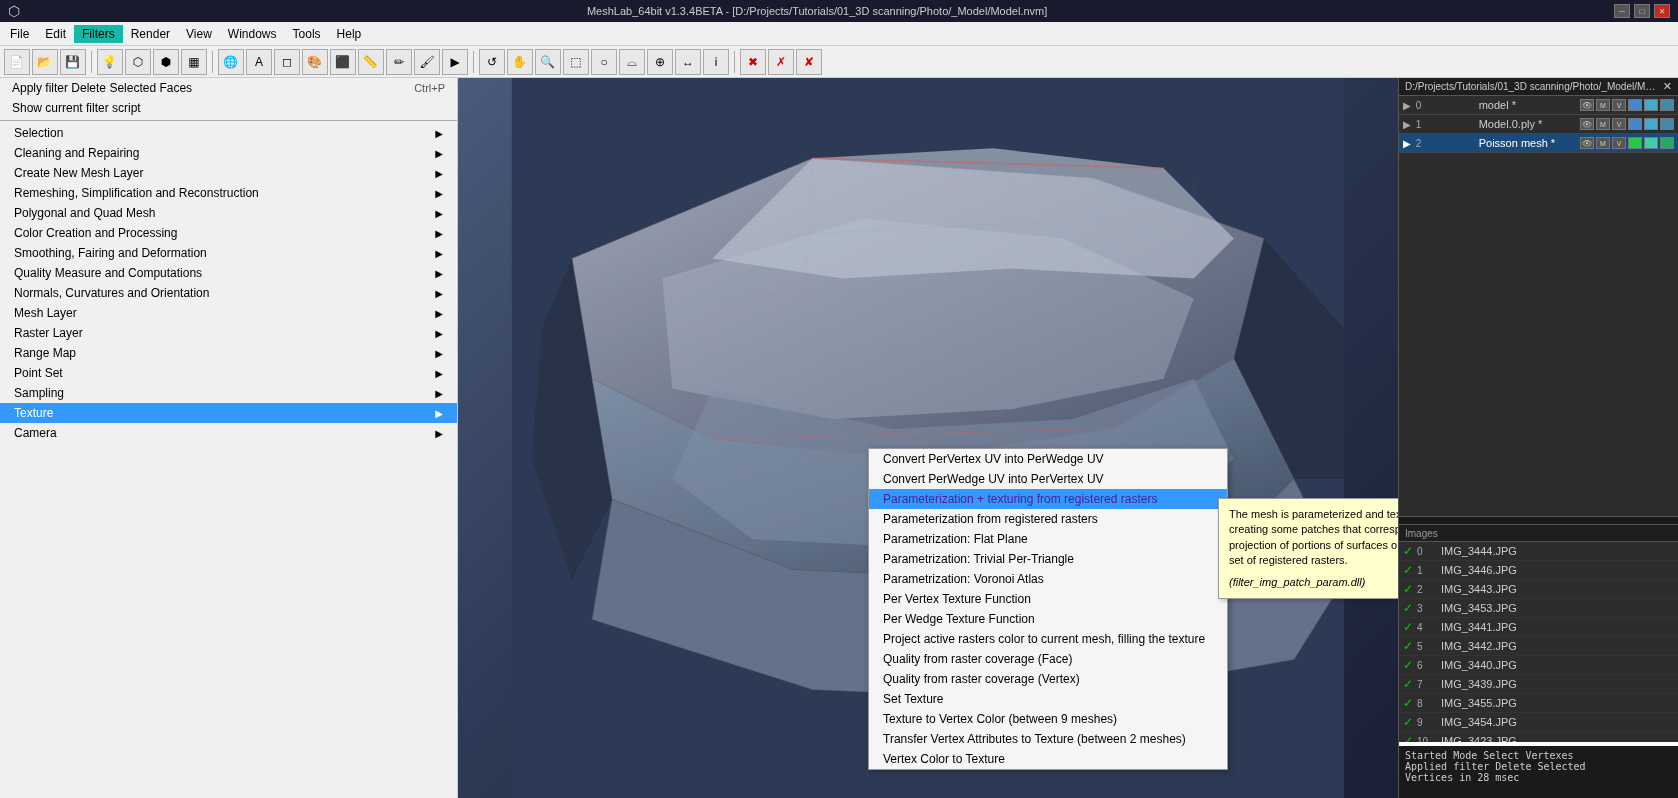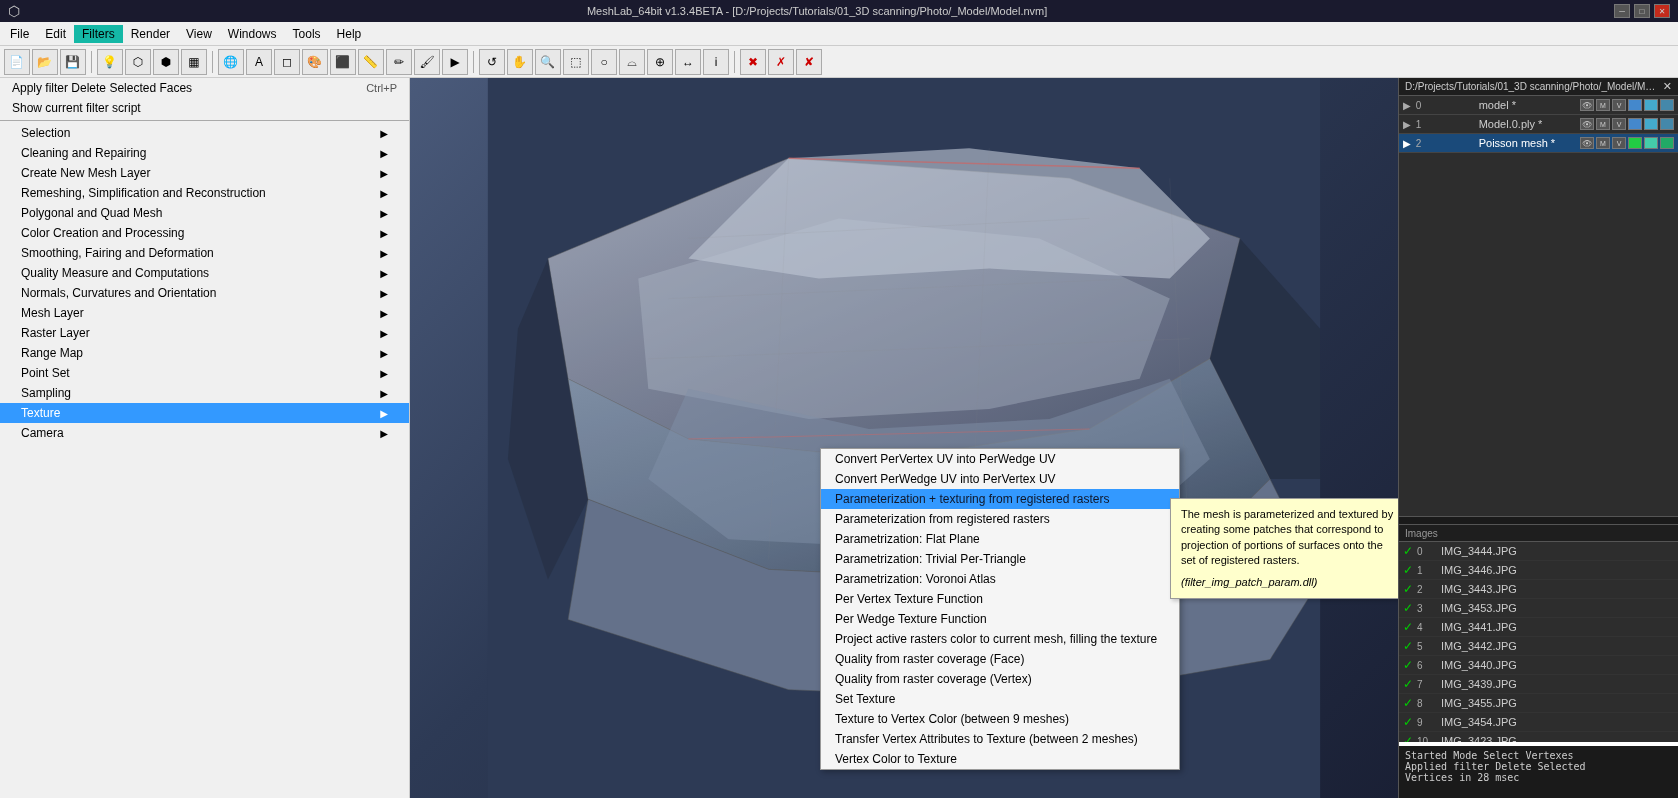--- a/index.html
+++ b/index.html
@@ -57,29 +57,29 @@
     .tb-sep { width: 1px; height: 22px; background: #aaa; margin: 0 3px; }
 
     
     #main {
       display: flex;
       height: calc(798px - 22px - 24px - 32px);
     }
 
     
     #left-menu {
-      width: 410px;
+      width: 458px;
       background: #f0f0f0;
       border-right: 1px solid #ccc;
       position: relative;
       z-index: 100;
     }
 
     .menu-section {
-      padding: 3px 21px;
+      padding: 3px 14px;
       font-size: 12px;
       cursor: pointer;
       display: flex;
       align-items: center;
       justify-content: space-between;
     }
     .menu-section .arrow { font-size: 10px; }
 
     
     .menu-item-highlighted {
@@ -97,21 +97,21 @@
       width: 360px;
       z-index: 200;
       box-shadow: 2px 2px 6px rgba(0,0,0,0.3);
     }
     .sub-item {
       padding: 3px 14px;
       font-size: 12px;
       cursor: pointer;
       white-space: nowrap;
     }
-    .sub-item.highlighted { background: #3399ff; color: #0f172a; }
+    .sub-item.highlighted { background: #3399ff; color: #4c1d95; }
 
     
     #tooltip {
       position: absolute;
       left: 760px;
       top: 420px;
       background: #ffffcc;
       border: 1px solid #999;
       padding: 8px 10px;
       font-size: 11px;

